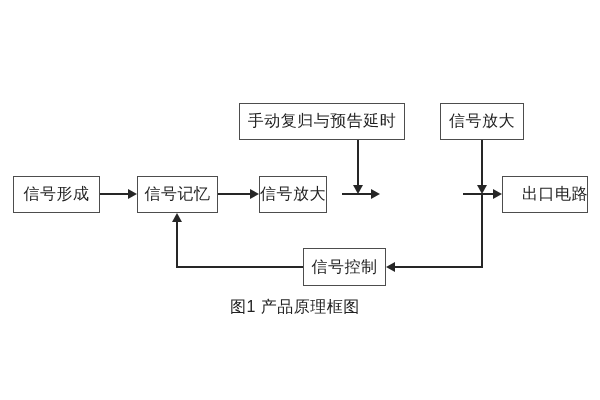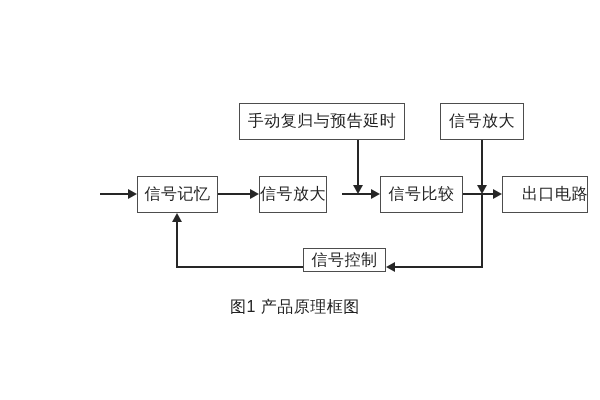--- a/index.html
+++ b/index.html
@@ -24,29 +24,29 @@
   .caption{
     position:absolute;left:230px;top:297px;width:200px;text-align:left;
     font-size:16px;color:var(--text,#2b2b2b);letter-spacing:0.5px;white-space:nowrap;
   }
 </style>
 </head>
 <body>
 
 <div id="canvas">
 
+  <div class="node" style="left:13px;top:176px;width:87px;height:37px;">信号形成</div>
   <div class="node" style="left:137px;top:176px;width:81px;height:37px;">信号记忆</div>
   <div class="node" style="left:259px;top:176px;width:68px;height:37px;">信号放大</div>
-  <div class="node" style="left:380px;top:176px;width:83px;height:37px;">信号比较</div>
   <div class="node" style="left:502px;top:176px;width:86px;height:37px;padding-left:20px;">出口电路</div>
 
   <div class="node" style="left:239px;top:103px;width:166px;height:37px;">手动复归与预告延时</div>
   <div class="node" style="left:440px;top:103px;width:84px;height:37px;">信号放大</div>
 
-  <div class="node" style="left:303px;top:248px;width:83px;height:24px;">信号控制</div>
+  <div class="node" style="left:303px;top:248px;width:83px;height:38px;">信号控制</div>
 
   <div class="line-h" style="left:100px;top:193px;width:29px;"></div>
   <div class="arr arr-right" style="left:128px;top:189px;"></div>
 
   <div class="line-h" style="left:218px;top:193px;width:33px;"></div>
   <div class="arr arr-right" style="left:250px;top:189px;"></div>
 
   <div class="line-h" style="left:342px;top:193px;width:30px;"></div>
   <div class="arr arr-right" style="left:371px;top:189px;"></div>
 

